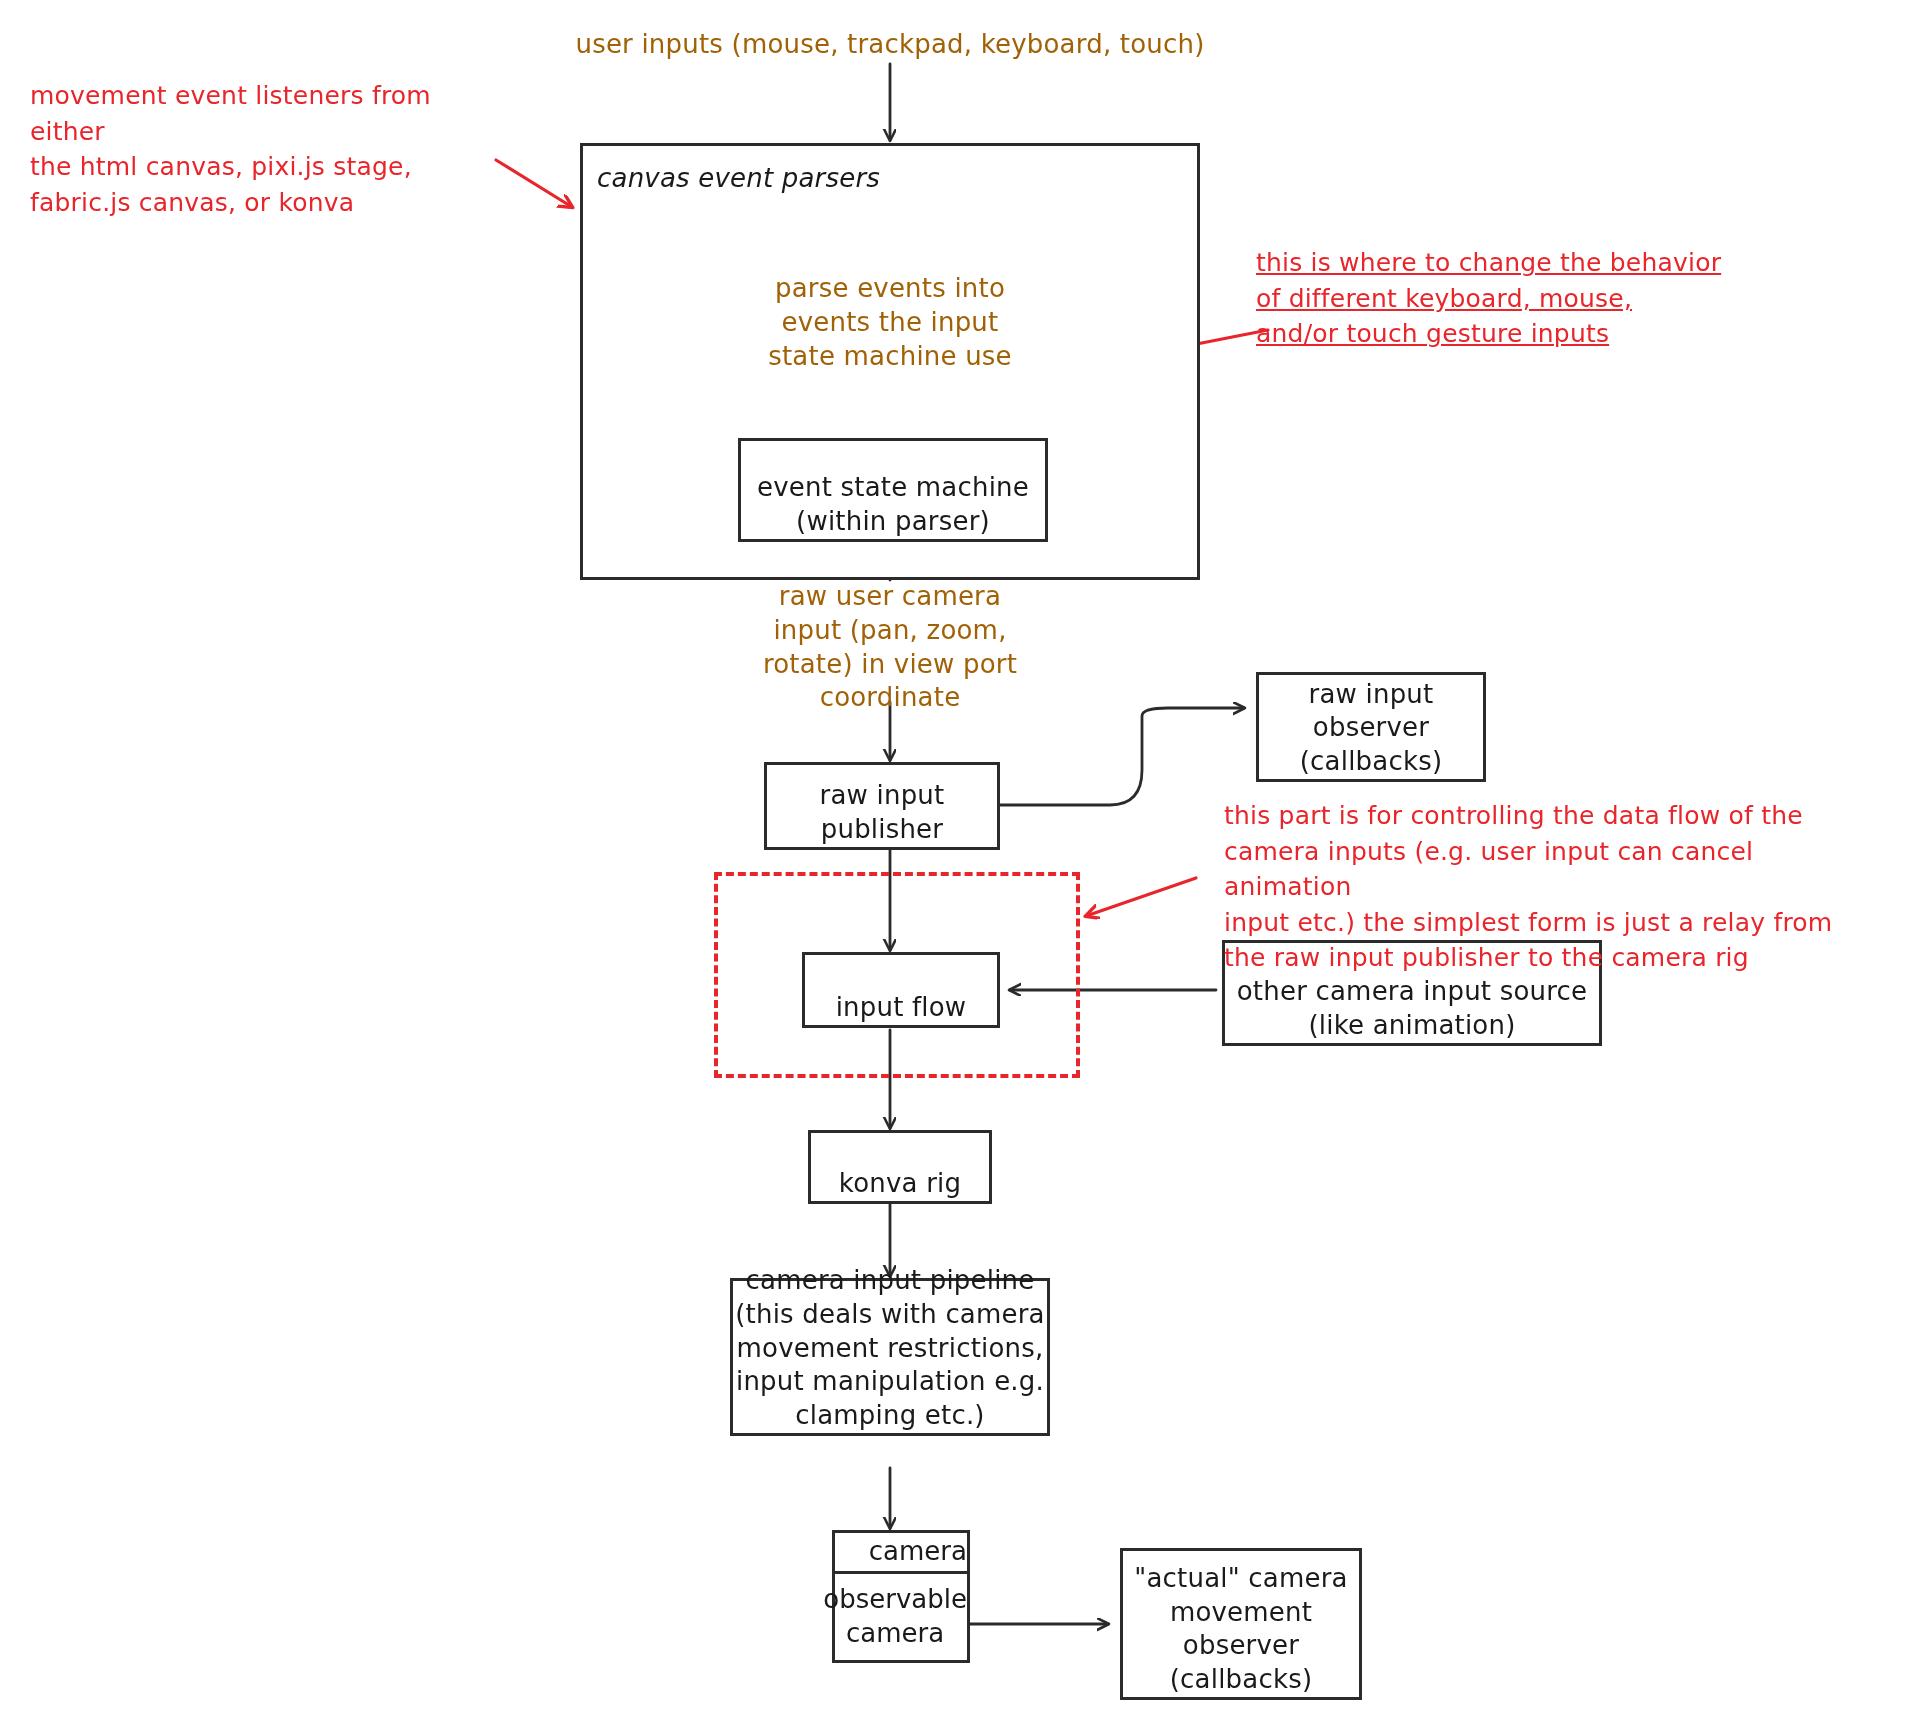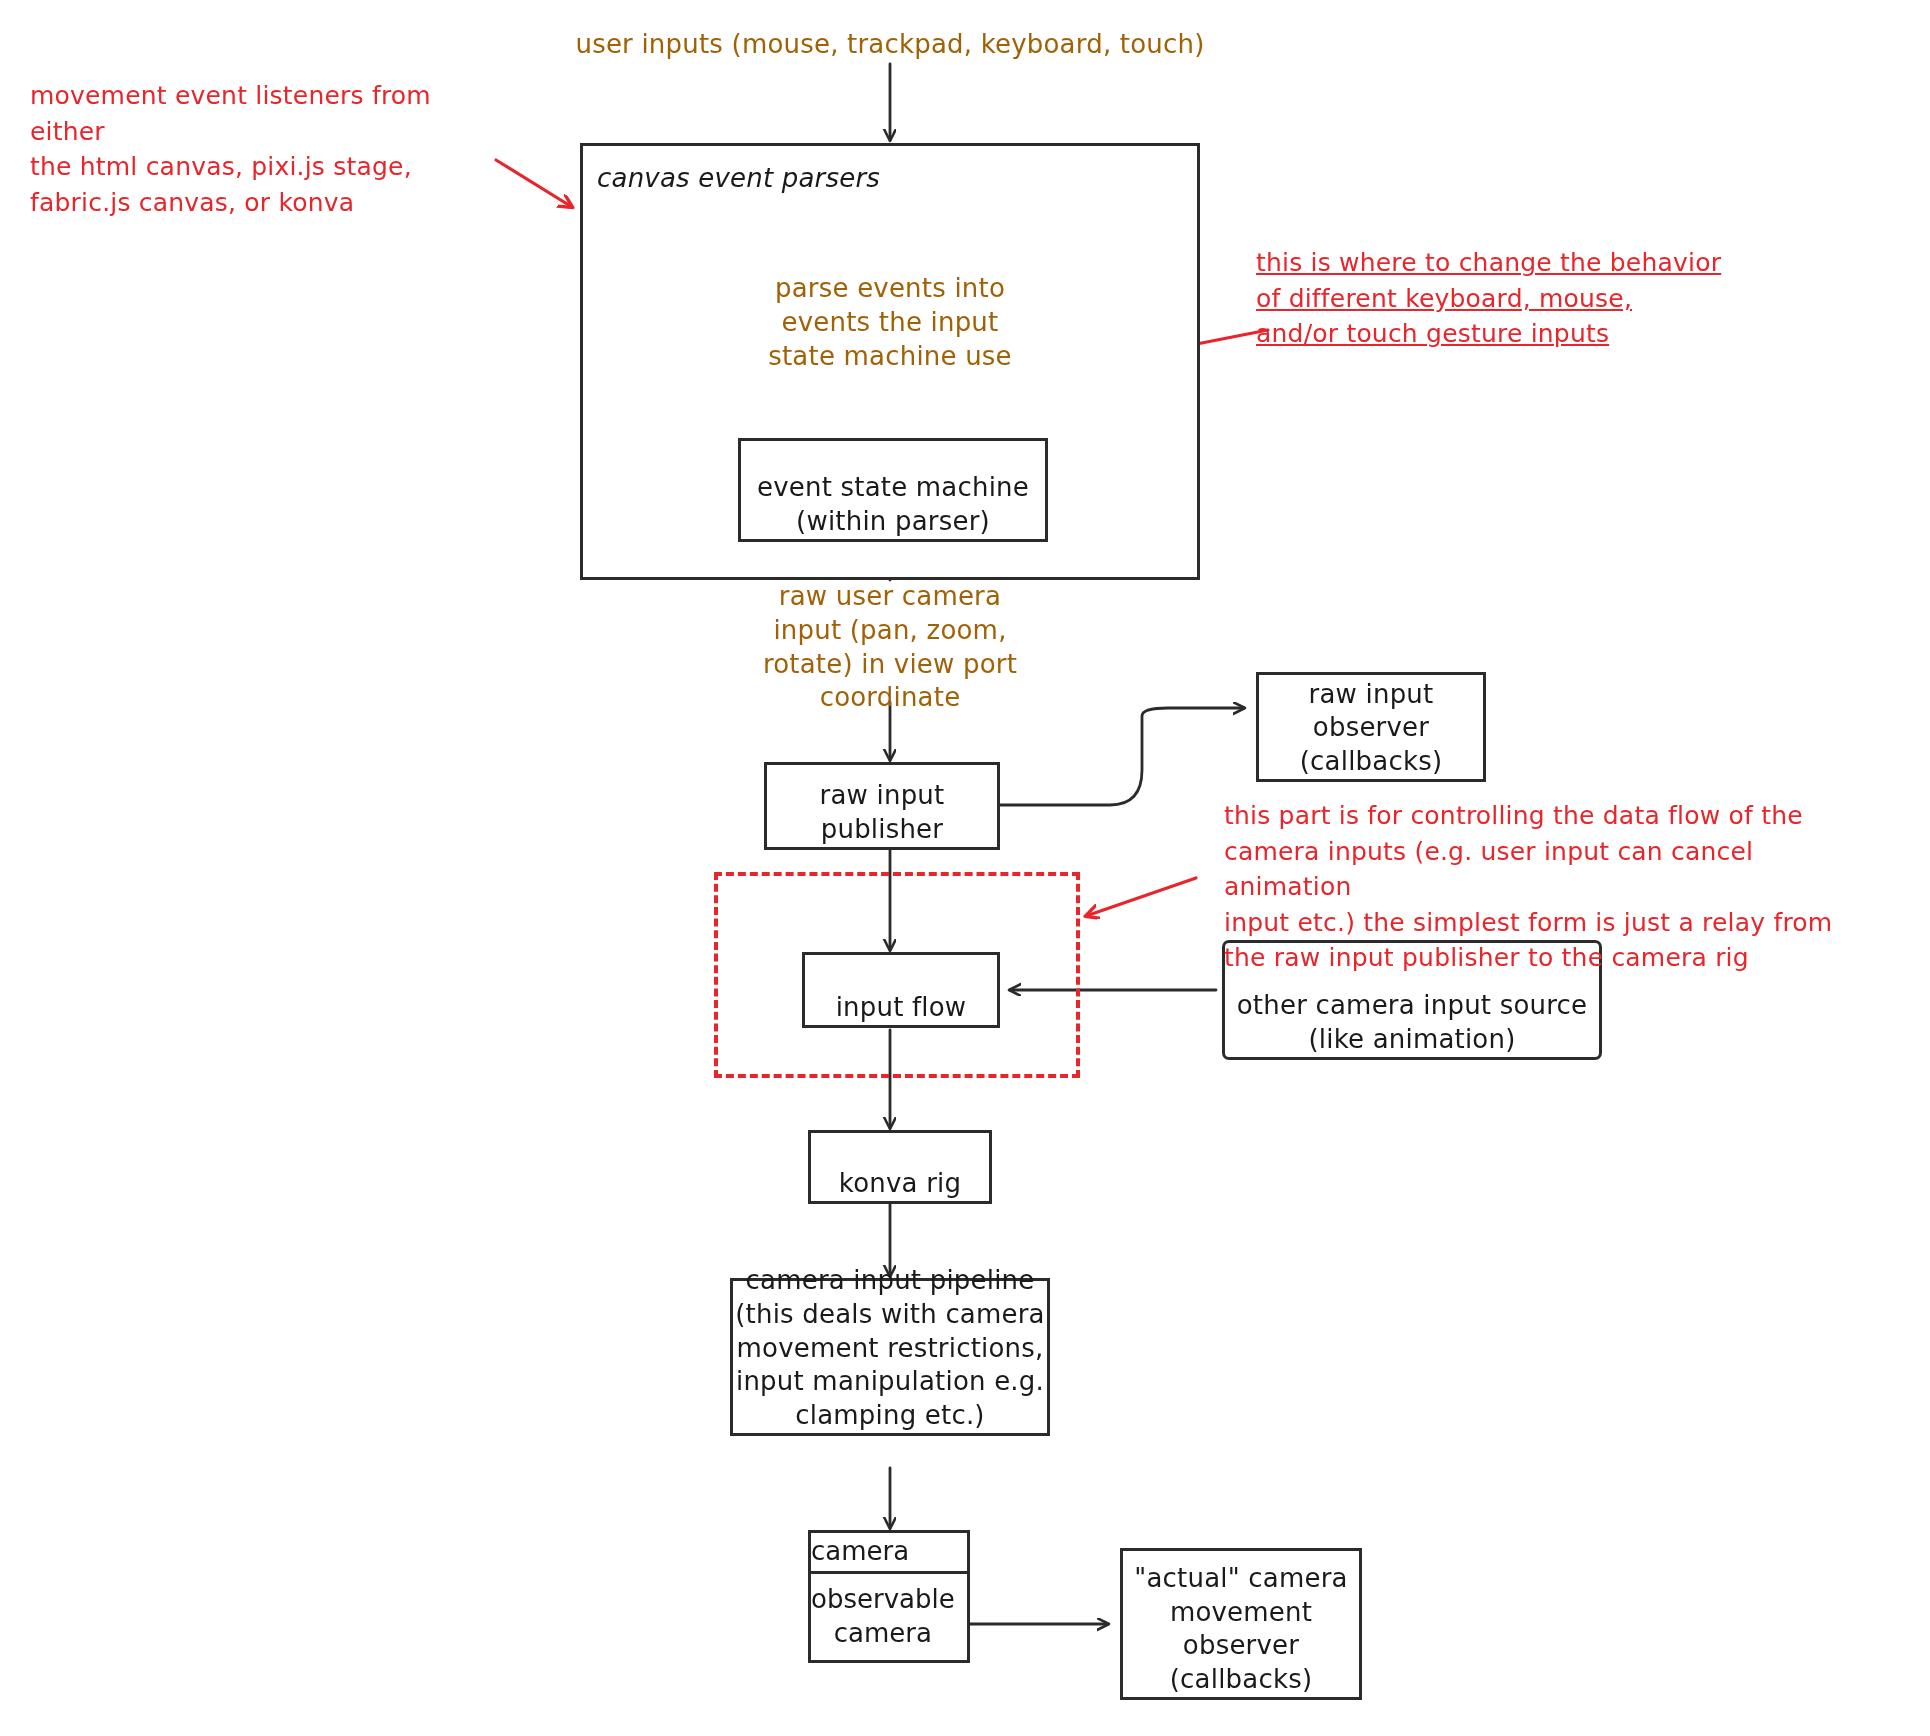--- a/index.html
+++ b/index.html
@@ -77,26 +77,27 @@
     z-index: 3;
     display: flex;
     flex-direction: column;
   }
   .camera-stack .cell {
     box-sizing: border-box;
     border: 3px solid #2b2b2b;
     background: #fff;
     display: flex;
     align-items: center;
-    justify-content: flex-start;
+    justify-content: flex-end;
     text-align: center;
     color: #1a1a1a;
     font-size: 26px;
     line-height: 1.30;
     white-space: pre-line;
+    margin-left: 24px;
   }
   .camera-stack .cell.lower {
     margin-top: -3px;
   }
 </style>
 </head>
 <body>
 
 <div id="stage">
 
@@ -179,21 +180,21 @@
   <div class="node" style="left:1256px; top:672px; width:230px; height:110px;">
     <span>raw input
 observer
 (callbacks)</span>
   </div>
 
   <div class="node" style="left:802px; top:952px; width:198px; height:76px;">
     <span>input flow</span>
   </div>
 
-  <div class="node" style="left:1222px; top:940px; width:380px; height:120px;border-radius:7px;">
+  <div class="node" style="left:1222px; top:940px; width:380px; height:106px;">
     <span>other camera input source
 (like animation)</span>
   </div>
 
   <div class="node" style="left:808px; top:1130px; width:184px; height:74px;">
     <span>konva rig</span>
   </div>
 
   <div class="node" style="left:730px; top:1278px; width:320px; height:158px;">
     <span>camera input pipeline

